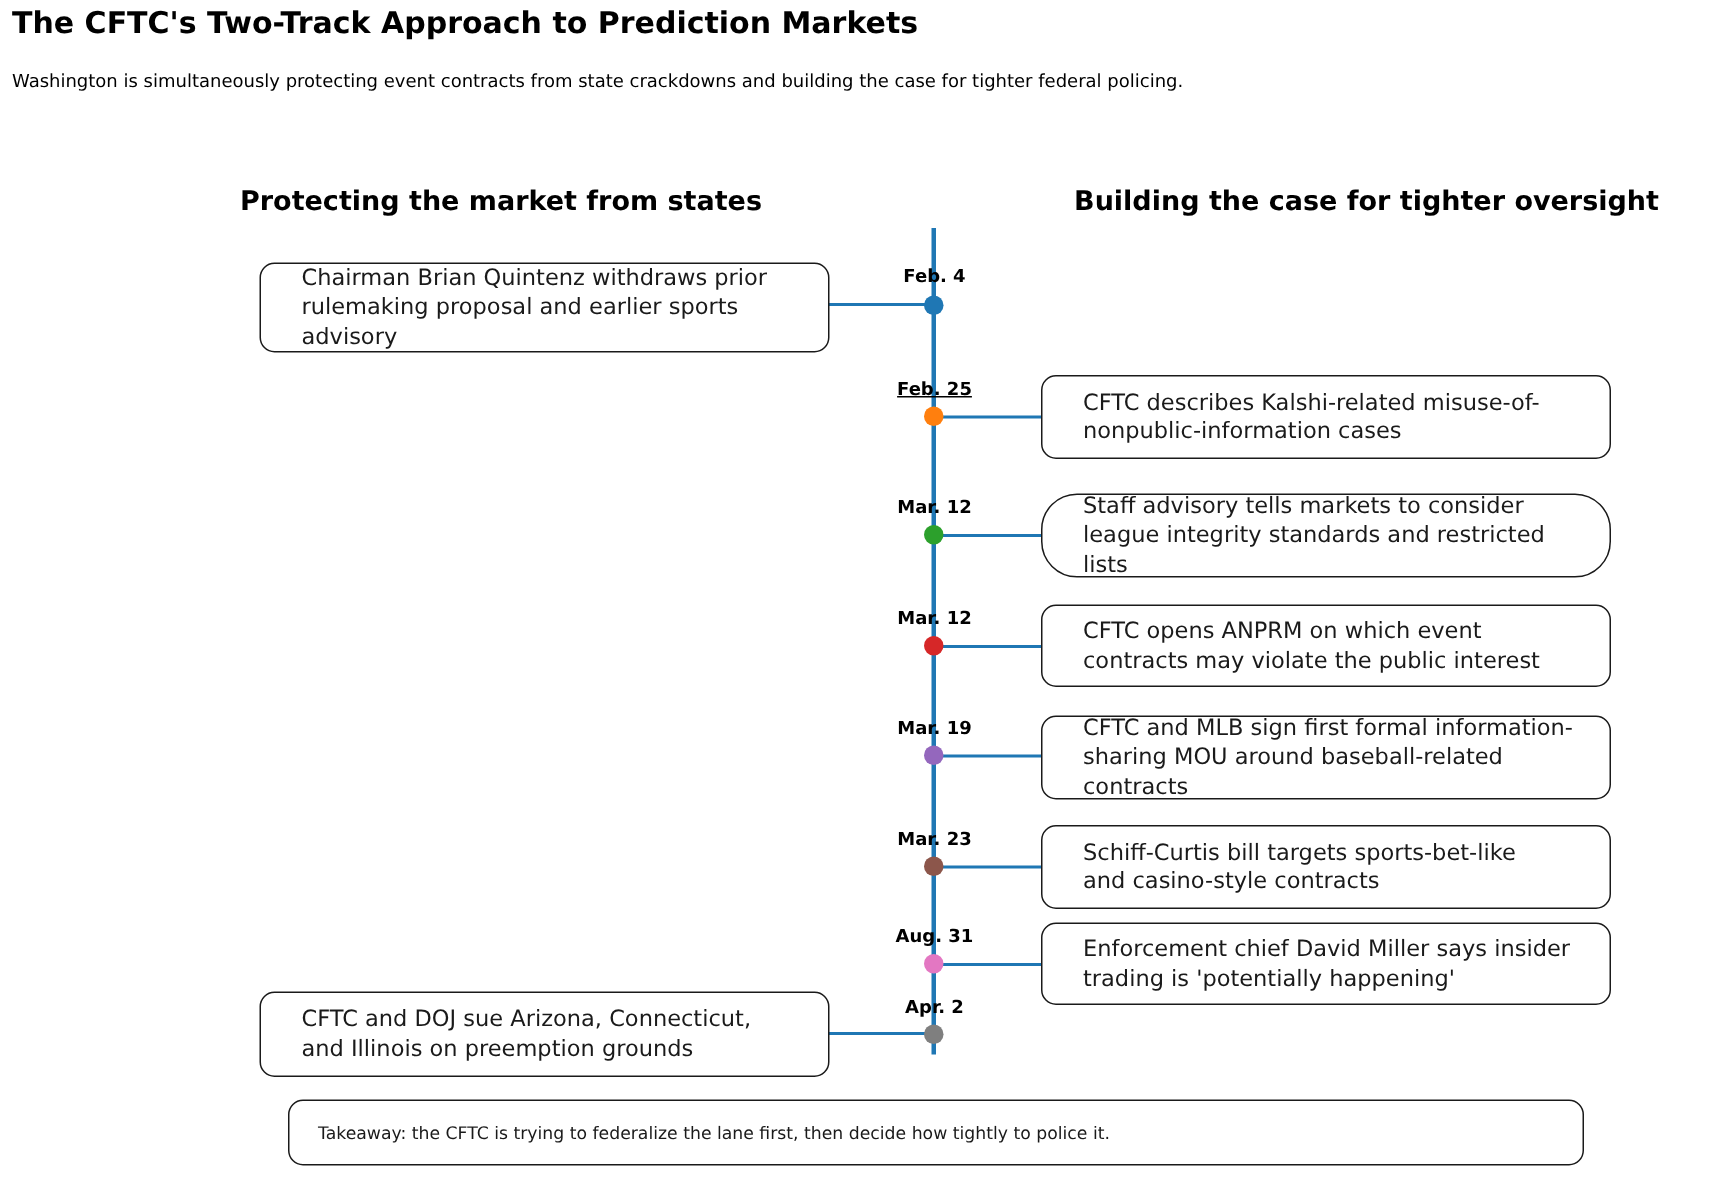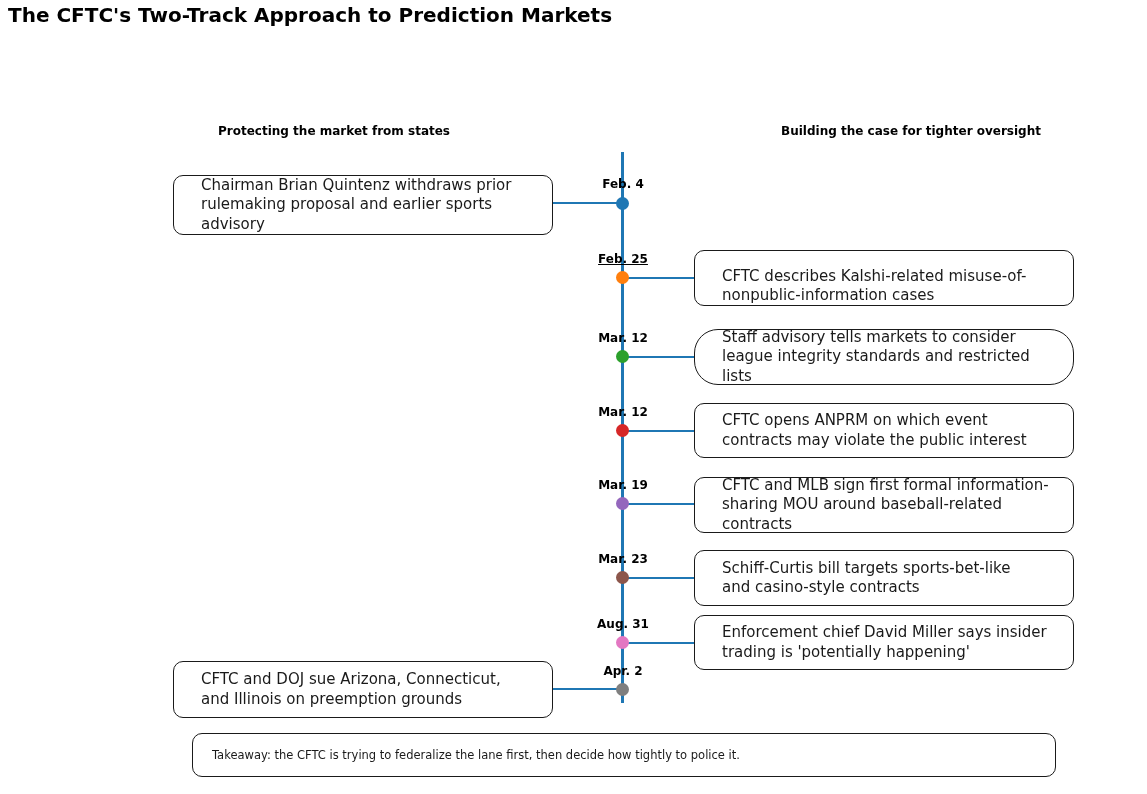--- a/index.html
+++ b/index.html
@@ -10,21 +10,21 @@
   .title {
     position:absolute; left:8px; top:3px;
     font-size:20px; font-weight:bold; letter-spacing:0; white-space:nowrap;
   }
   .subtitle {
     position:absolute; left:8px; top:47px;
     font-size:12px; white-space:nowrap;
   }
   .col-header {
     position:absolute; top:124px; transform:translateX(-50%);
-    font-size:12px; font-weight:bold; white-space:nowrap;
+    font-size:18px; font-weight:bold; white-space:nowrap;
   }
   .col-header.left  { left:334px; }
   .col-header.right { left:911px; }
   .vline {
     position:absolute; left:621px; top:152px; width:3px; height:551px;
     background:#1f77b4;
   }
   .connector { position:absolute; height:2px; background:#1f77b4; }
   .dot {
     position:absolute; width:13px; height:13px; border-radius:50%;
@@ -50,38 +50,39 @@
     border-radius:10px; display:flex; align-items:center; padding-left:19px;
   }
   .takeaway-text { font-size:11.5px; color:#1a1a1a; white-space:nowrap; }
 </style>
 </head>
 <body>
 
 <div class="canvas">
 
   <div class="title">The CFTC's Two-Track Approach to Prediction Markets</div>
+  <div class="subtitle">Washington is simultaneously protecting event contracts from state crackdowns and building the case for tighter federal policing.</div>
 
   <div class="col-header left">Protecting the market from states</div>
   <div class="col-header right">Building the case for tighter oversight</div>
 
   <div class="vline" style="background-color: rgb(31, 119, 180);"></div>
 
   <div class="connector" style="left:548px; top:202px; width:76px;"></div>
   <div class="date-label" style="top:177px;">Feb. 4</div>
   <div class="dot" style="left: 616px; top: 197px; background-color: rgb(31, 119, 180);"></div>
   <div class="event-box left" style="top:175px; height:60px;">
     <span class="event-text">Chairman Brian Quintenz withdraws prior
 rulemaking proposal and earlier sports advisory</span>
   </div>
 
   <div class="connector" style="left:623px; top:277px; width:74px;"></div>
   <div class="date-label" style="top:252px;text-decoration:underline;">Feb. 25</div>
   <div class="dot" style="left: 616px; top: 271px; background-color: rgb(255, 127, 14);"></div>
-  <div class="event-box right" style="top:250px; height:56px;align-items:flex-end;">
+  <div class="event-box right" style="top:250px; height:56px;">
     <span class="event-text">CFTC describes Kalshi-related misuse-of-
 nonpublic-information cases</span>
   </div>
 
   <div class="connector" style="left:623px; top:356px; width:74px;"></div>
   <div class="date-label" style="top:331px;">Mar. 12</div>
   <div class="dot" style="left: 616px; top: 350px; background-color: rgb(44, 160, 44);"></div>
   <div class="event-box right" style="top:329px; height:56px;border-radius:24px;">
     <span class="event-text">Staff advisory tells markets to consider
 league integrity standards and restricted lists</span>

